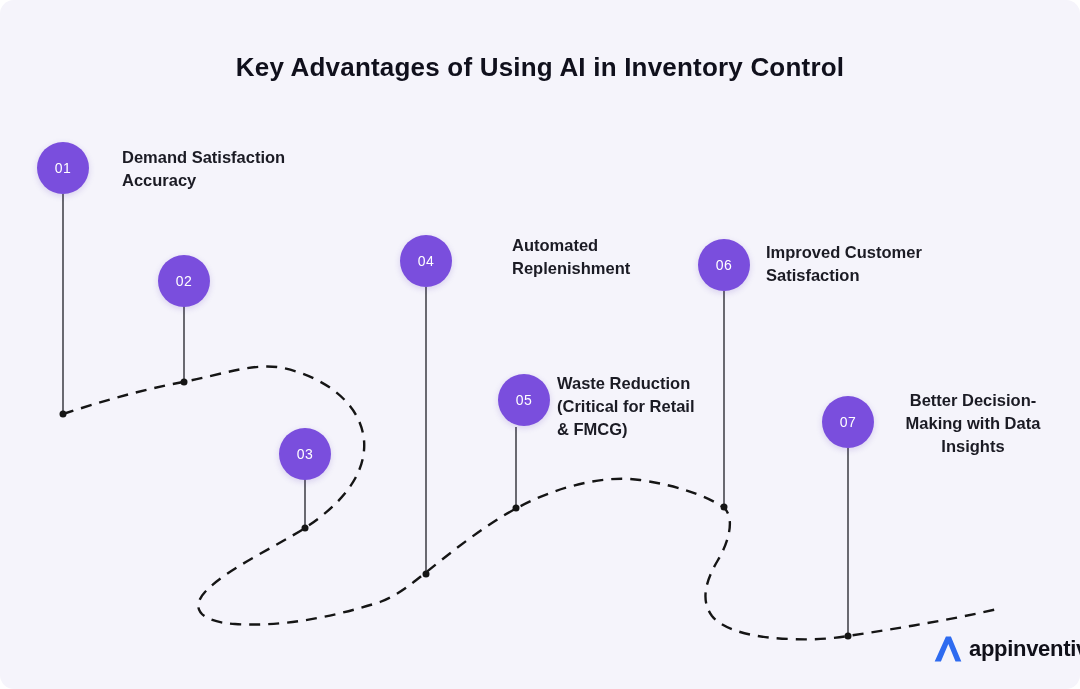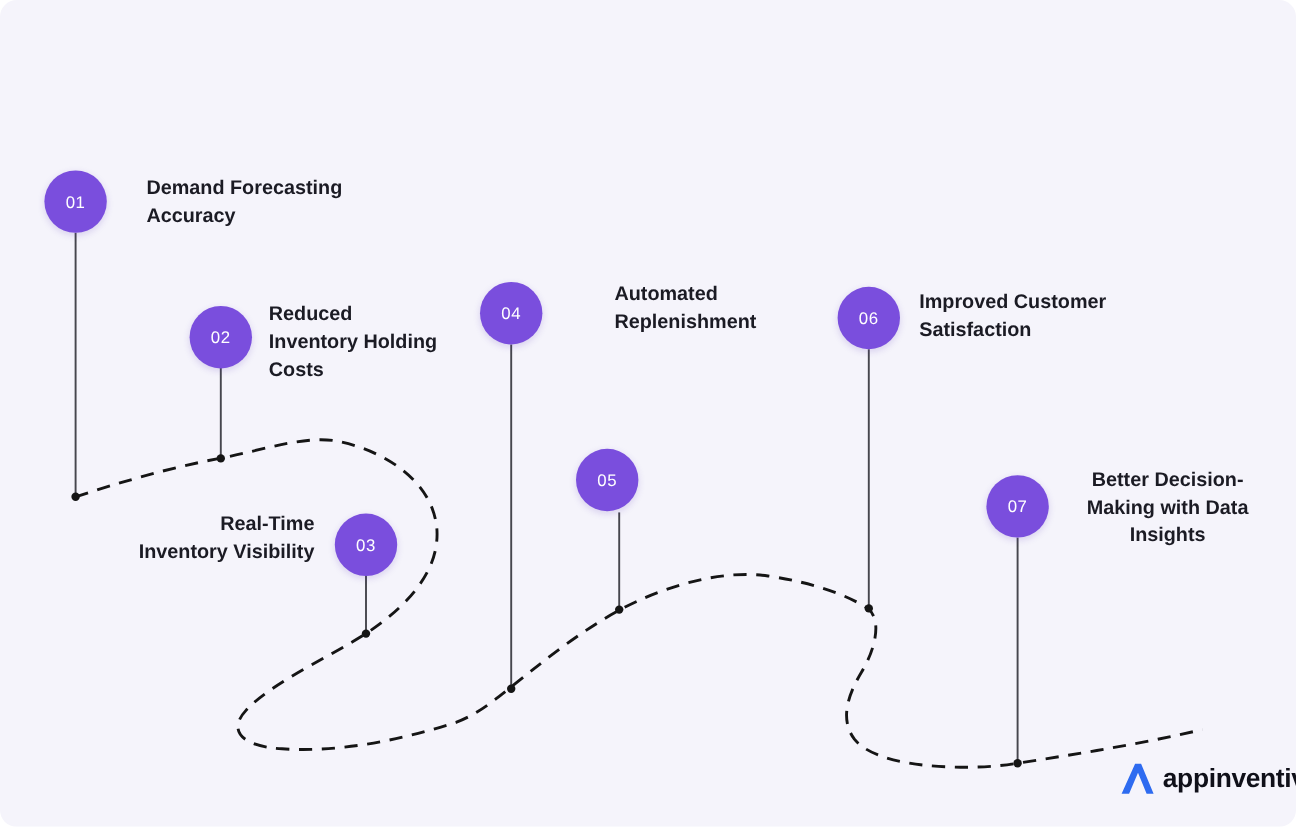--- a/index.html
+++ b/index.html
@@ -84,20 +84,21 @@
     font-weight: 700;
     color: #101019;
     letter-spacing: -0.3px;
   }
 </style>
 </head>
 <body>
 
 <div class="canvas">
 
+  <h1 class="title">Key Advantages of Using AI in Inventory Control</h1>
 
   <svg class="flow" viewBox="0 0 1080 689" aria-hidden="true">
     <path class="flow-path" d="M 63 414
          C 100 402 140 390 183 382
          C 220 375 255 362 283 368
          C 320 376 360 400 364 440
          C 367 475 340 505 305 528
          C 275 547 225 570 205 592
          C 190 608 200 622 235 624
          C 280 627 330 618 380 602
@@ -131,39 +132,37 @@
     </div>
   <div class="circle" style="left:158px; top:255px;">
       <span>02</span>
     </div>
   <div class="circle" style="left:279px; top:428px;">
       <span>03</span>
     </div>
   <div class="circle" style="left:400px; top:235px;">
       <span>04</span>
     </div>
-  <div class="circle" style="left:480px; top:374px;">
+  <div class="circle" style="left:498px; top:374px;">
       <span>05</span>
     </div>
   <div class="circle" style="left:698px; top:239px;">
       <span>06</span>
     </div>
   <div class="circle" style="left:822px; top:396px;">
       <span>07</span>
     </div>
 
-  <div class="label" style="left:122px; top:146px; width:210px;">Demand Forecasting
+  <div class="label" style="left:122px; top:146px; width:210px;">Demand Satisfaction
 Accuracy</div>
-  <div class="label" style="left:224px; top:251px; width:175px;">Reduced
-Inventory Holding
-Costs</div>
-  <div class="label right" style="left:92px;  top:426px; width:170px;">Real-Time
-Inventory Visibility</div>
   <div class="label" style="left:482px; top:234px; width:170px;margin-left:30px;">Automated
 Replenishment</div>
+  <div class="label" style="left:557px; top:372px; width:165px;">Waste Reduction
+(Critical for Retail
+&amp; FMCG)</div>
   <div class="label" style="left:766px; top:223px; width:195px;margin-top:18px;">Improved Customer
 Satisfaction</div>
   <div class="label" style="left:888px; top:389px; width:170px;text-align:center;">Better Decision-
 Making with Data
 Insights</div>
 
   <div class="logo">
     <svg width="30" height="30" viewBox="0 0 36 36" aria-hidden="true">
       <path class="logo-mark" d="M2 33 L15.5 3 L21.5 3 L34 33 L27 33 L18.4 12 L9.5 33 Z"></path>
     </svg>

